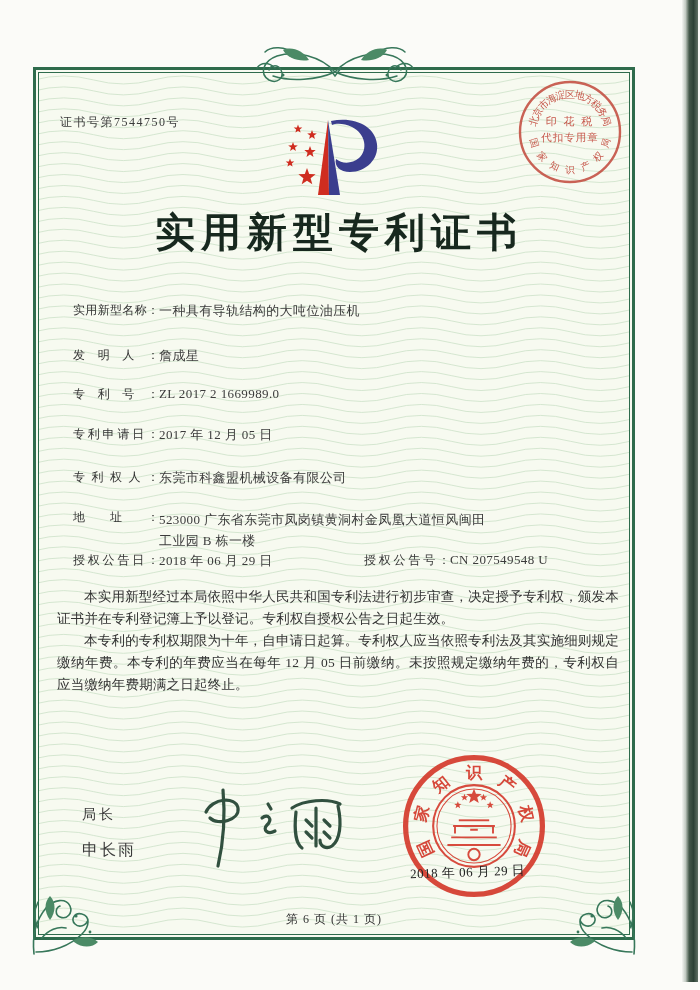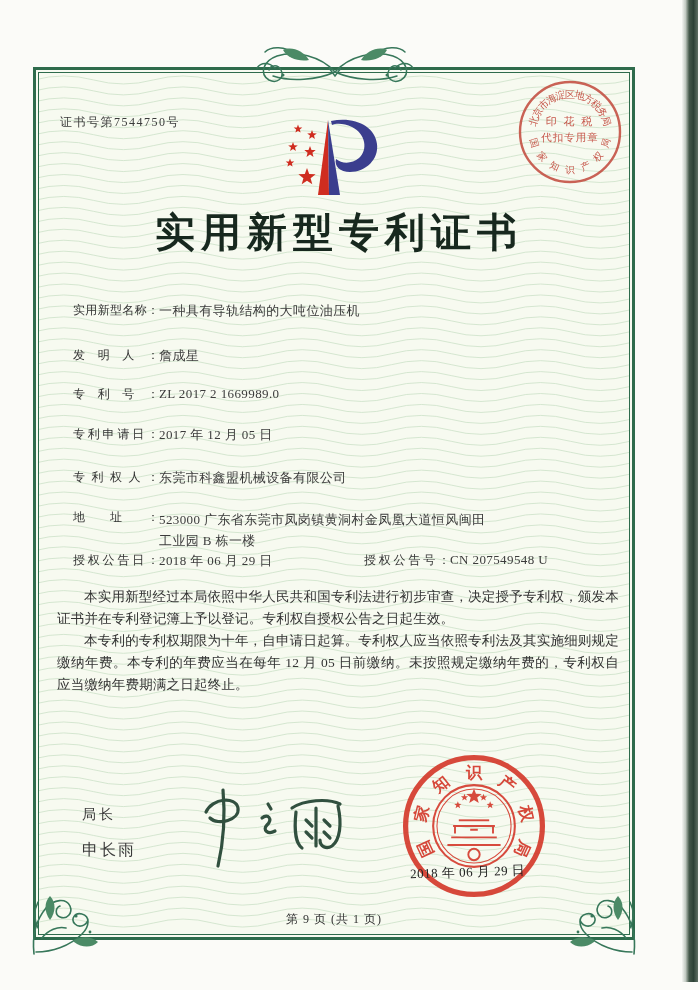--- a/index.html
+++ b/index.html
@@ -221,13 +221,13 @@
     <text transform="translate(91.3 43.9) rotate(73.0)" font-size="10" fill="#c1463a" text-anchor="middle" dominant-baseline="central" opacity="0.92">局</text>
     <text transform="translate(19.1 66.0) rotate(73.0)" font-size="9.5" fill="#c1463a" text-anchor="middle" dominant-baseline="central" opacity="0.92">国</text>
     <text transform="translate(26.8 79.8) rotate(48.7)" font-size="9.5" fill="#c1463a" text-anchor="middle" dominant-baseline="central" opacity="0.92">家</text>
     <text transform="translate(39.5 89.2) rotate(24.3)" font-size="9.5" fill="#c1463a" text-anchor="middle" dominant-baseline="central" opacity="0.92">知</text>
     <text transform="translate(55.0 92.5) rotate(0.0)" font-size="9.5" fill="#c1463a" text-anchor="middle" dominant-baseline="central" opacity="0.92">识</text>
     <text transform="translate(70.5 89.2) rotate(-24.3)" font-size="9.5" fill="#c1463a" text-anchor="middle" dominant-baseline="central" opacity="0.92">产</text>
     <text transform="translate(83.2 79.8) rotate(-48.7)" font-size="9.5" fill="#c1463a" text-anchor="middle" dominant-baseline="central" opacity="0.92">权</text>
     <text transform="translate(90.9 66.0) rotate(-73.0)" font-size="9.5" fill="#c1463a" text-anchor="middle" dominant-baseline="central" opacity="0.92">局</text>
   </svg>
 
-<div class="footer">第 9 页 (共 1 页)</div>
+<div class="footer">第 6 页 (共 1 页)</div>
 
 </body></html>

